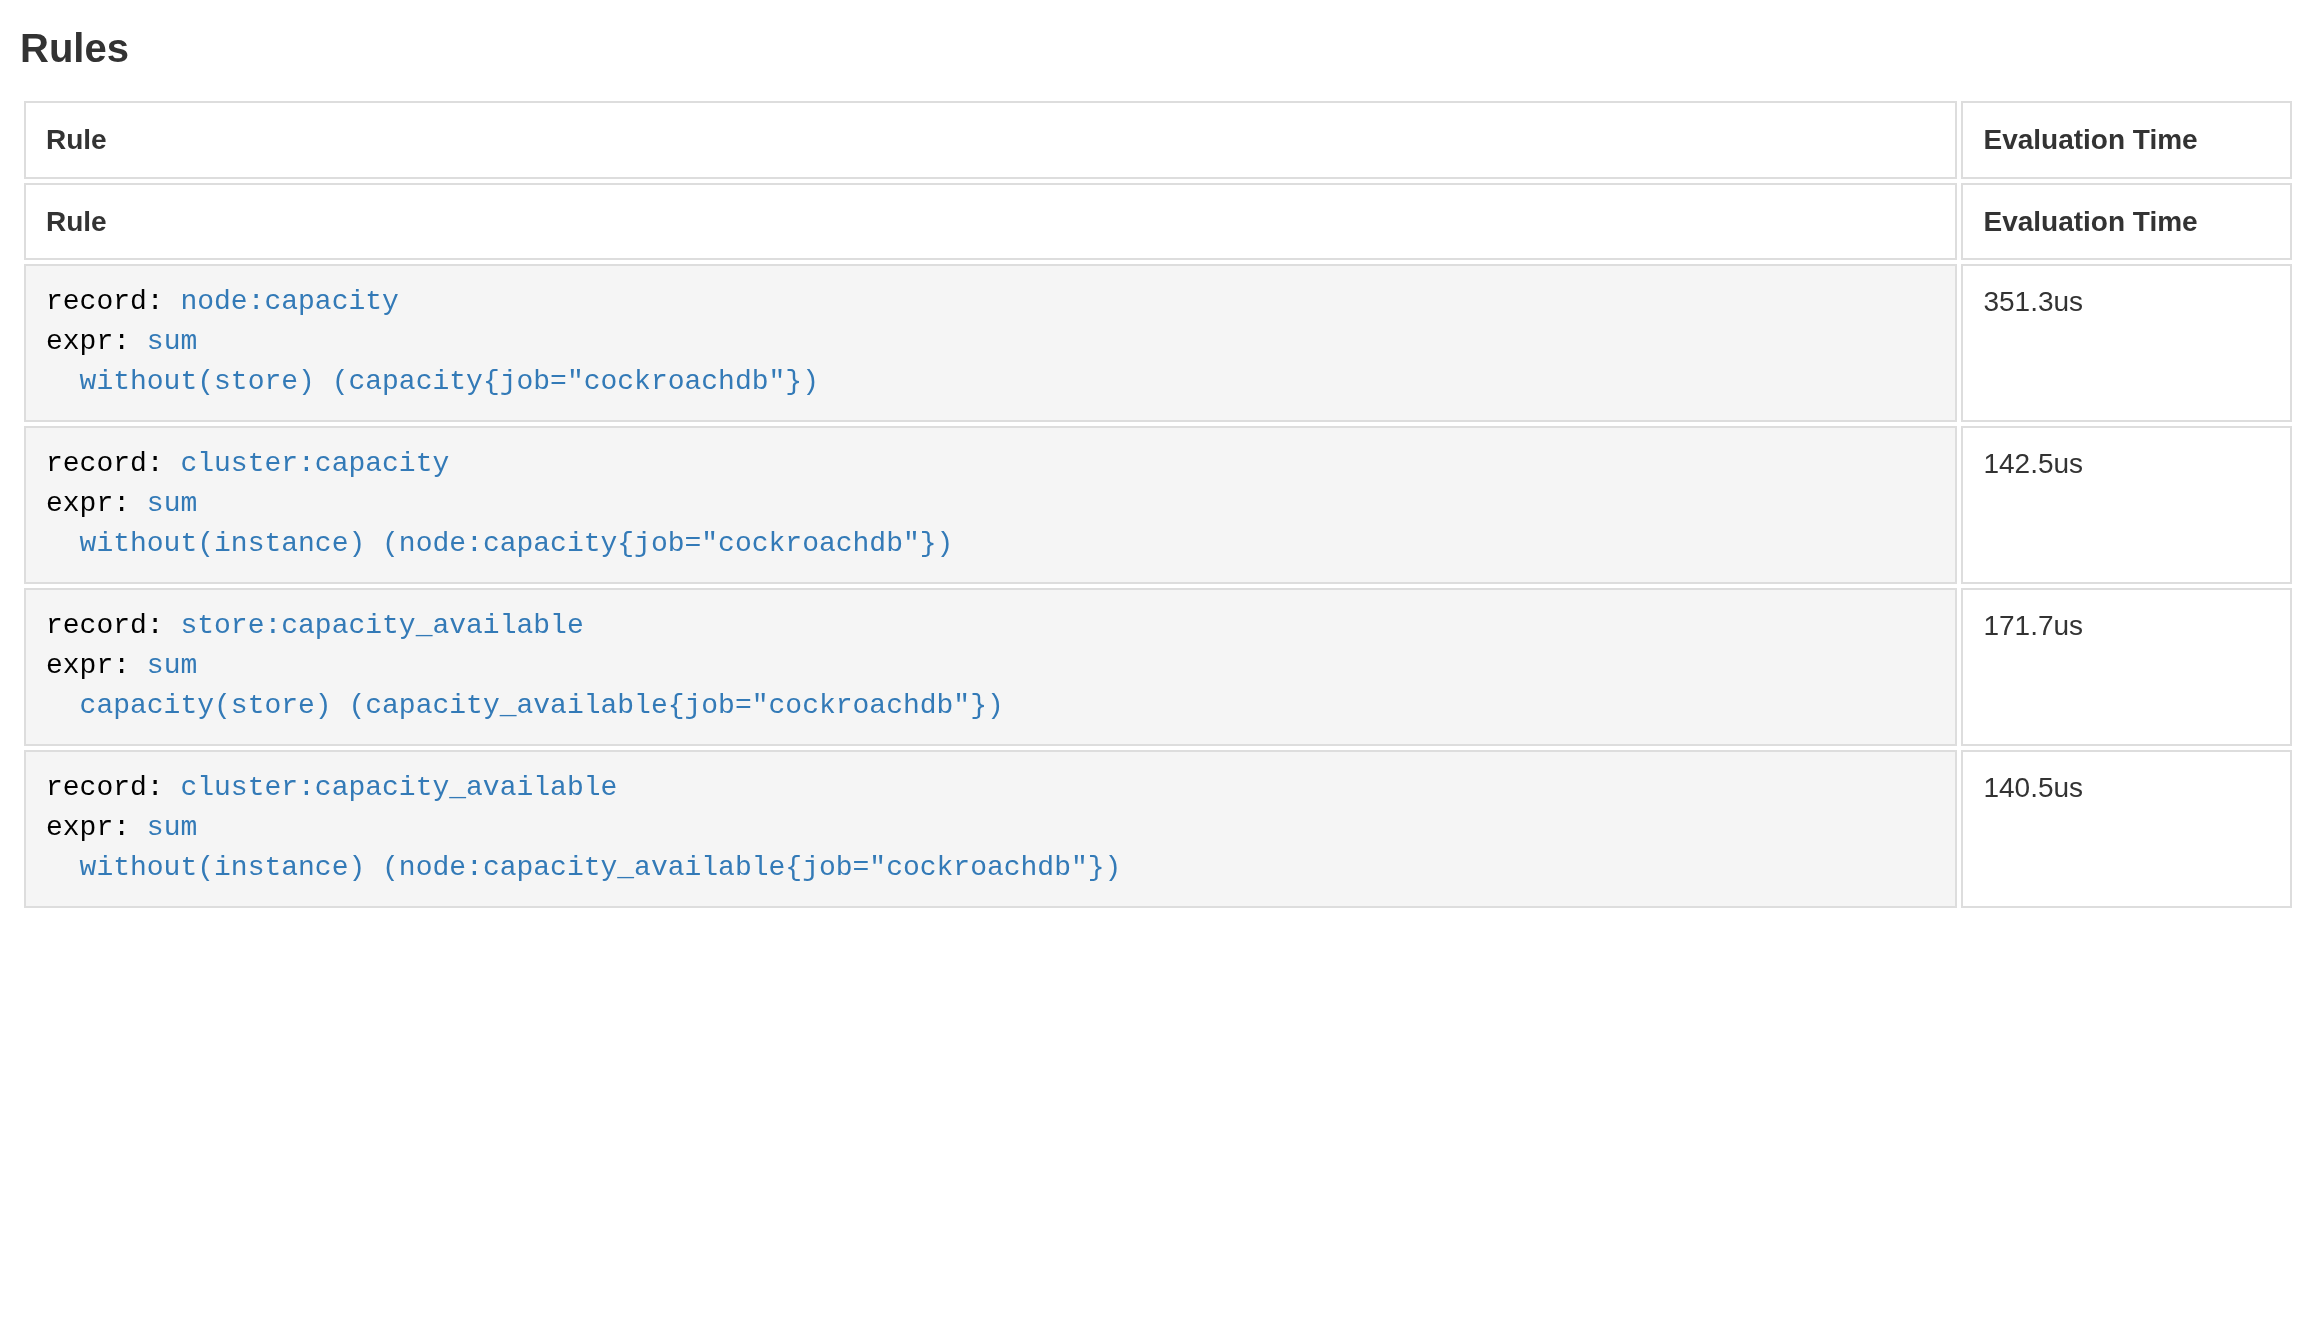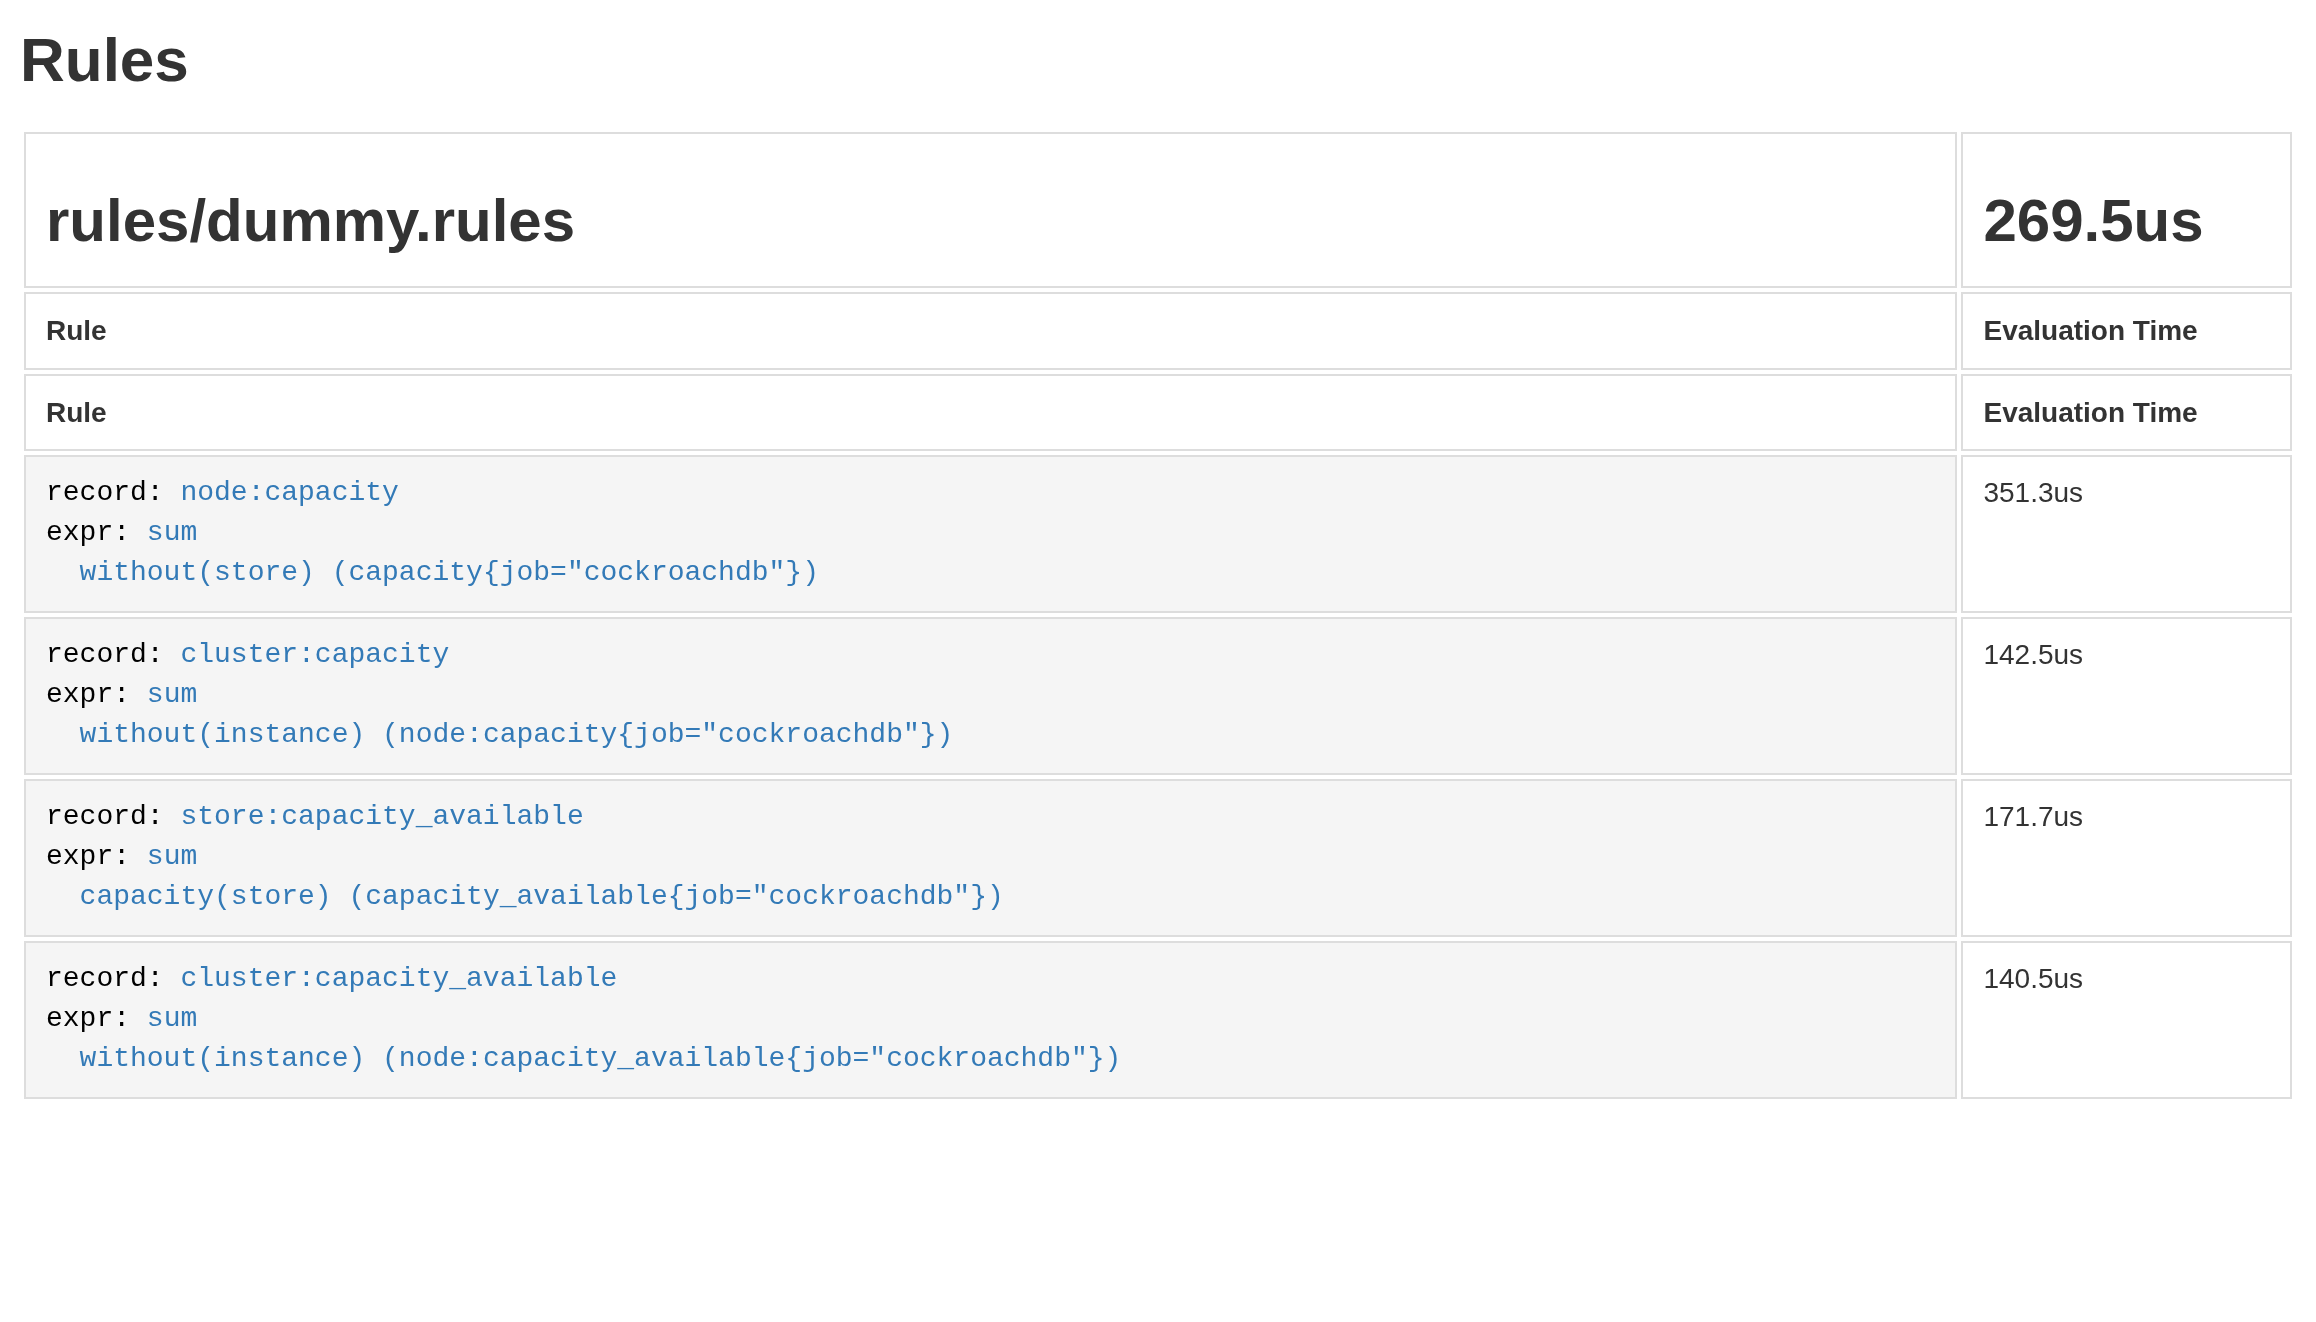--- a/index.html
+++ b/index.html
@@ -17,24 +17,24 @@
   }
   body {
     width: 2316px;
     height: 1322px;
     padding: 0 20px;
     font-family: "Liberation Sans", sans-serif;
     color: var(--text-color);
     font-size: 28px;
   }
   h1.page-title {
-    font-size: 62px;
+    font-size: 40px;
     font-weight: bold;
     line-height: 1.1;
-    margin: 26px 0 34px 0;
+    margin: 26px 0 27px 0;
     color: var(--text-color);
   }
   table.rules-table {
     width: 100%;
     border-collapse: separate;
     border-spacing: 4px;
     table-layout: fixed;
   }
   table.rules-table td {
     border: 2px solid var(--border-color);
@@ -97,28 +97,20 @@
 <body>
 
 <h1 class="page-title">Rules</h1>
 
 <table class="rules-table">
   <colgroup>
     <col style="width: 85.4%">
     <col style="width: 14.6%">
   </colgroup>
   <tbody>
-      <tr class="group-row">
-        <td class="group-name-cell">
-          <h2 class="group-file">rules/dummy.rules</h2>
-        </td>
-        <td class="group-time-cell">
-          <div class="group-total">269.5us</div>
-        </td>
-      </tr>
       <tr class="header-row">
         <td class="header-cell">Rule</td>
         <td class="header-cell">Evaluation Time</td>
       </tr>
       <tr class="header-row">
         <td class="header-cell">Rule</td>
         <td class="header-cell">Evaluation Time</td>
       </tr>
       <tr class="rule-row">
         <td class="rule-cell">

